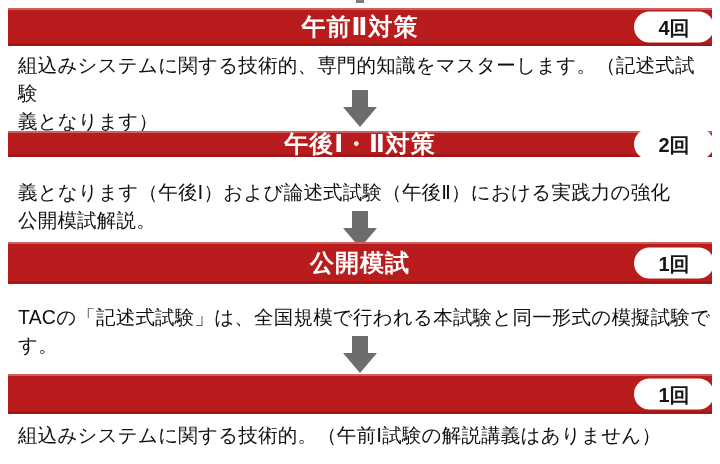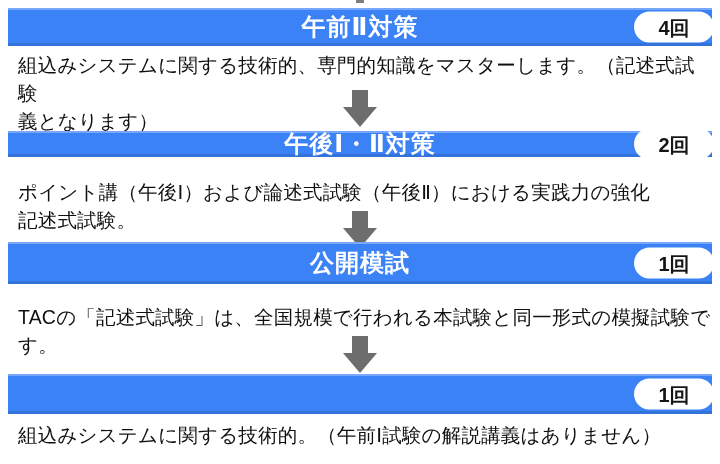--- a/index.html
+++ b/index.html
@@ -12,21 +12,21 @@
     font-family: "Liberation Sans", "DejaVu Sans", sans-serif;
   }
   .clip-tip {
     position: absolute;
     left: 356px; top: 0; width: 8px; height: 3px;
     background: #7d7d7d;
   }
   .bar {
     position: absolute;
     left: 8px; width: 704px;
-    background: #3b82f6;
+    background: #b91c1c;
     box-shadow: inset 0 2px 0 rgba(255,255,255,0.30), inset 0 -3px 0 rgba(0,0,0,0.12);
     display: flex; align-items: center; justify-content: center;
   }
   .bar-title {
     color: #ffffff;
     font-weight: bold;
     font-size: 24px;
     letter-spacing: 1px;
     line-height: 1;
   }
@@ -86,22 +86,22 @@
   <div class="arrow" style="top:90px;">
     <div class="arrow-stem"></div>
     <div class="arrow-head"></div>
   </div>
 
   <div class="bar" style="top:131px;height:26px;">
     <span class="bar-title">午後Ⅰ・Ⅱ対策</span>
     <span class="badge">2回</span>
   </div>
   <div class="desc" style="top:178px;">
-    <div>ポイント講（午後Ⅰ）および論述式試験（午後Ⅱ）における実践力の強化</div>
-    <div>記述式試験。</div>
+    <div>義となります（午後Ⅰ）および論述式試験（午後Ⅱ）における実践力の強化</div>
+    <div>公開模試解説。</div>
   </div>
   <div class="arrow" style="top:211px;">
     <div class="arrow-stem"></div>
     <div class="arrow-head"></div>
   </div>
 
   <div class="bar" style="top:242px;height:42px;">
     <span class="bar-title">公開模試</span>
     <span class="badge">1回</span>
   </div>

